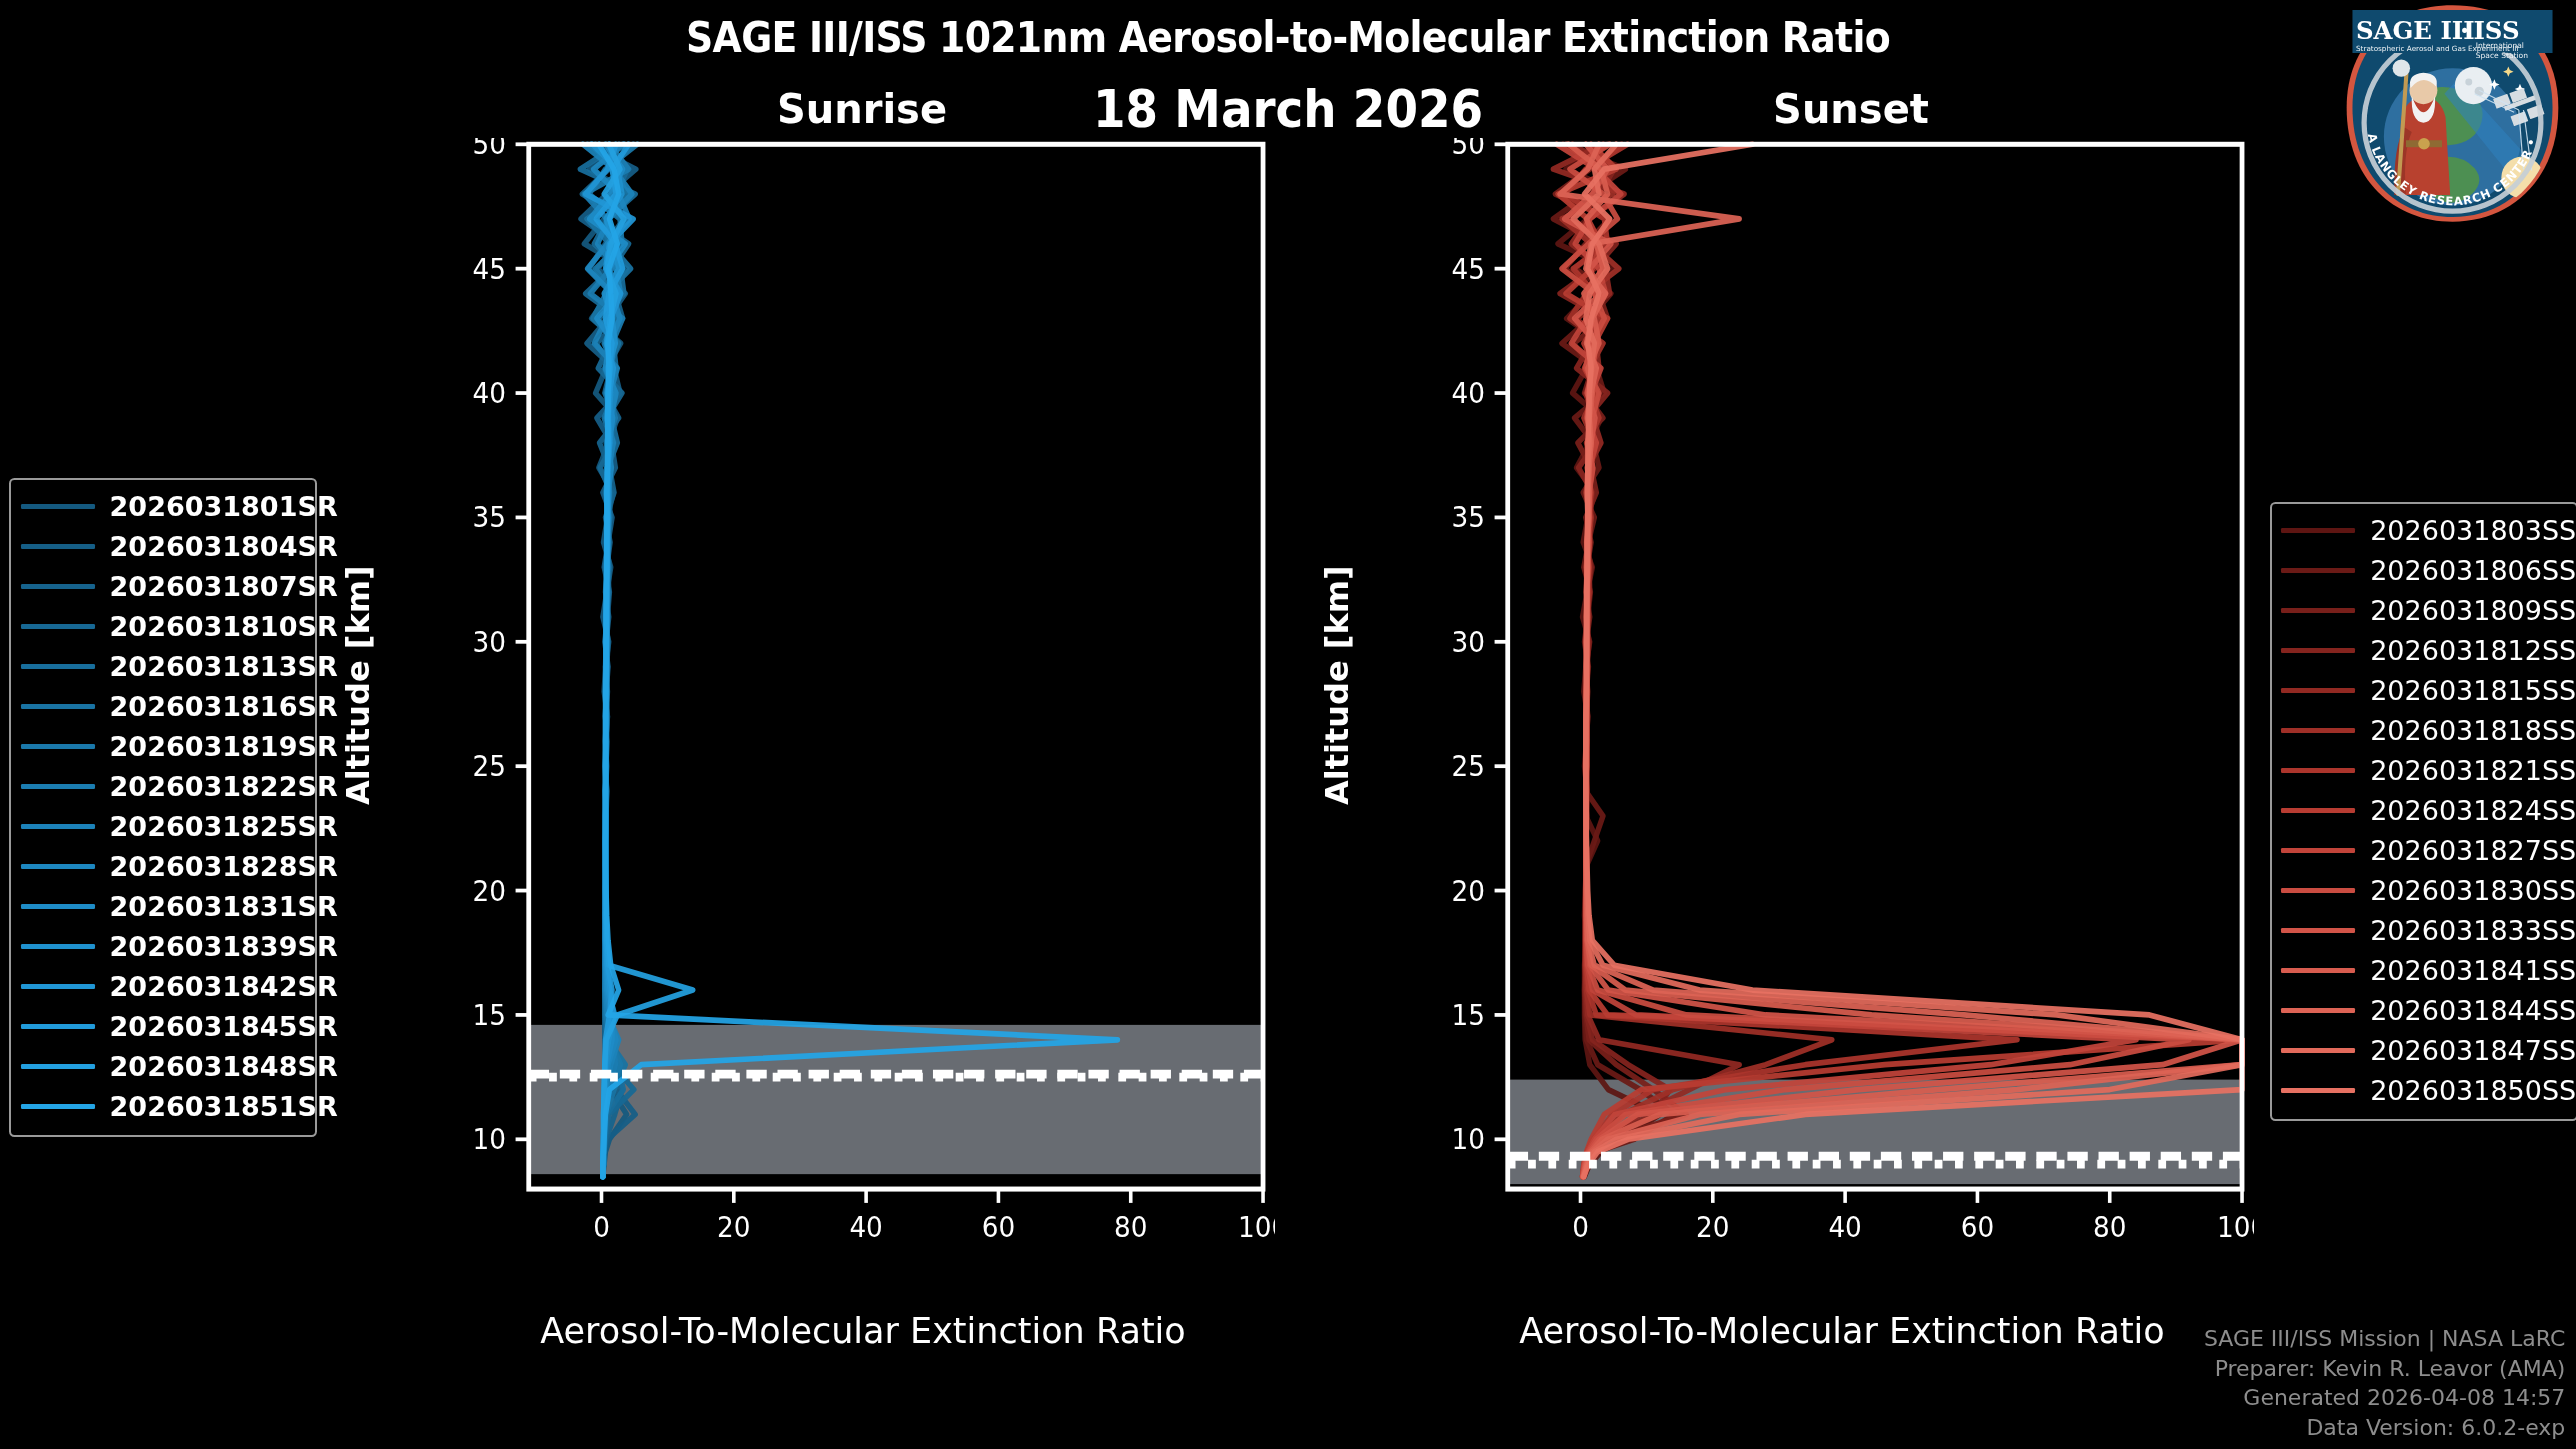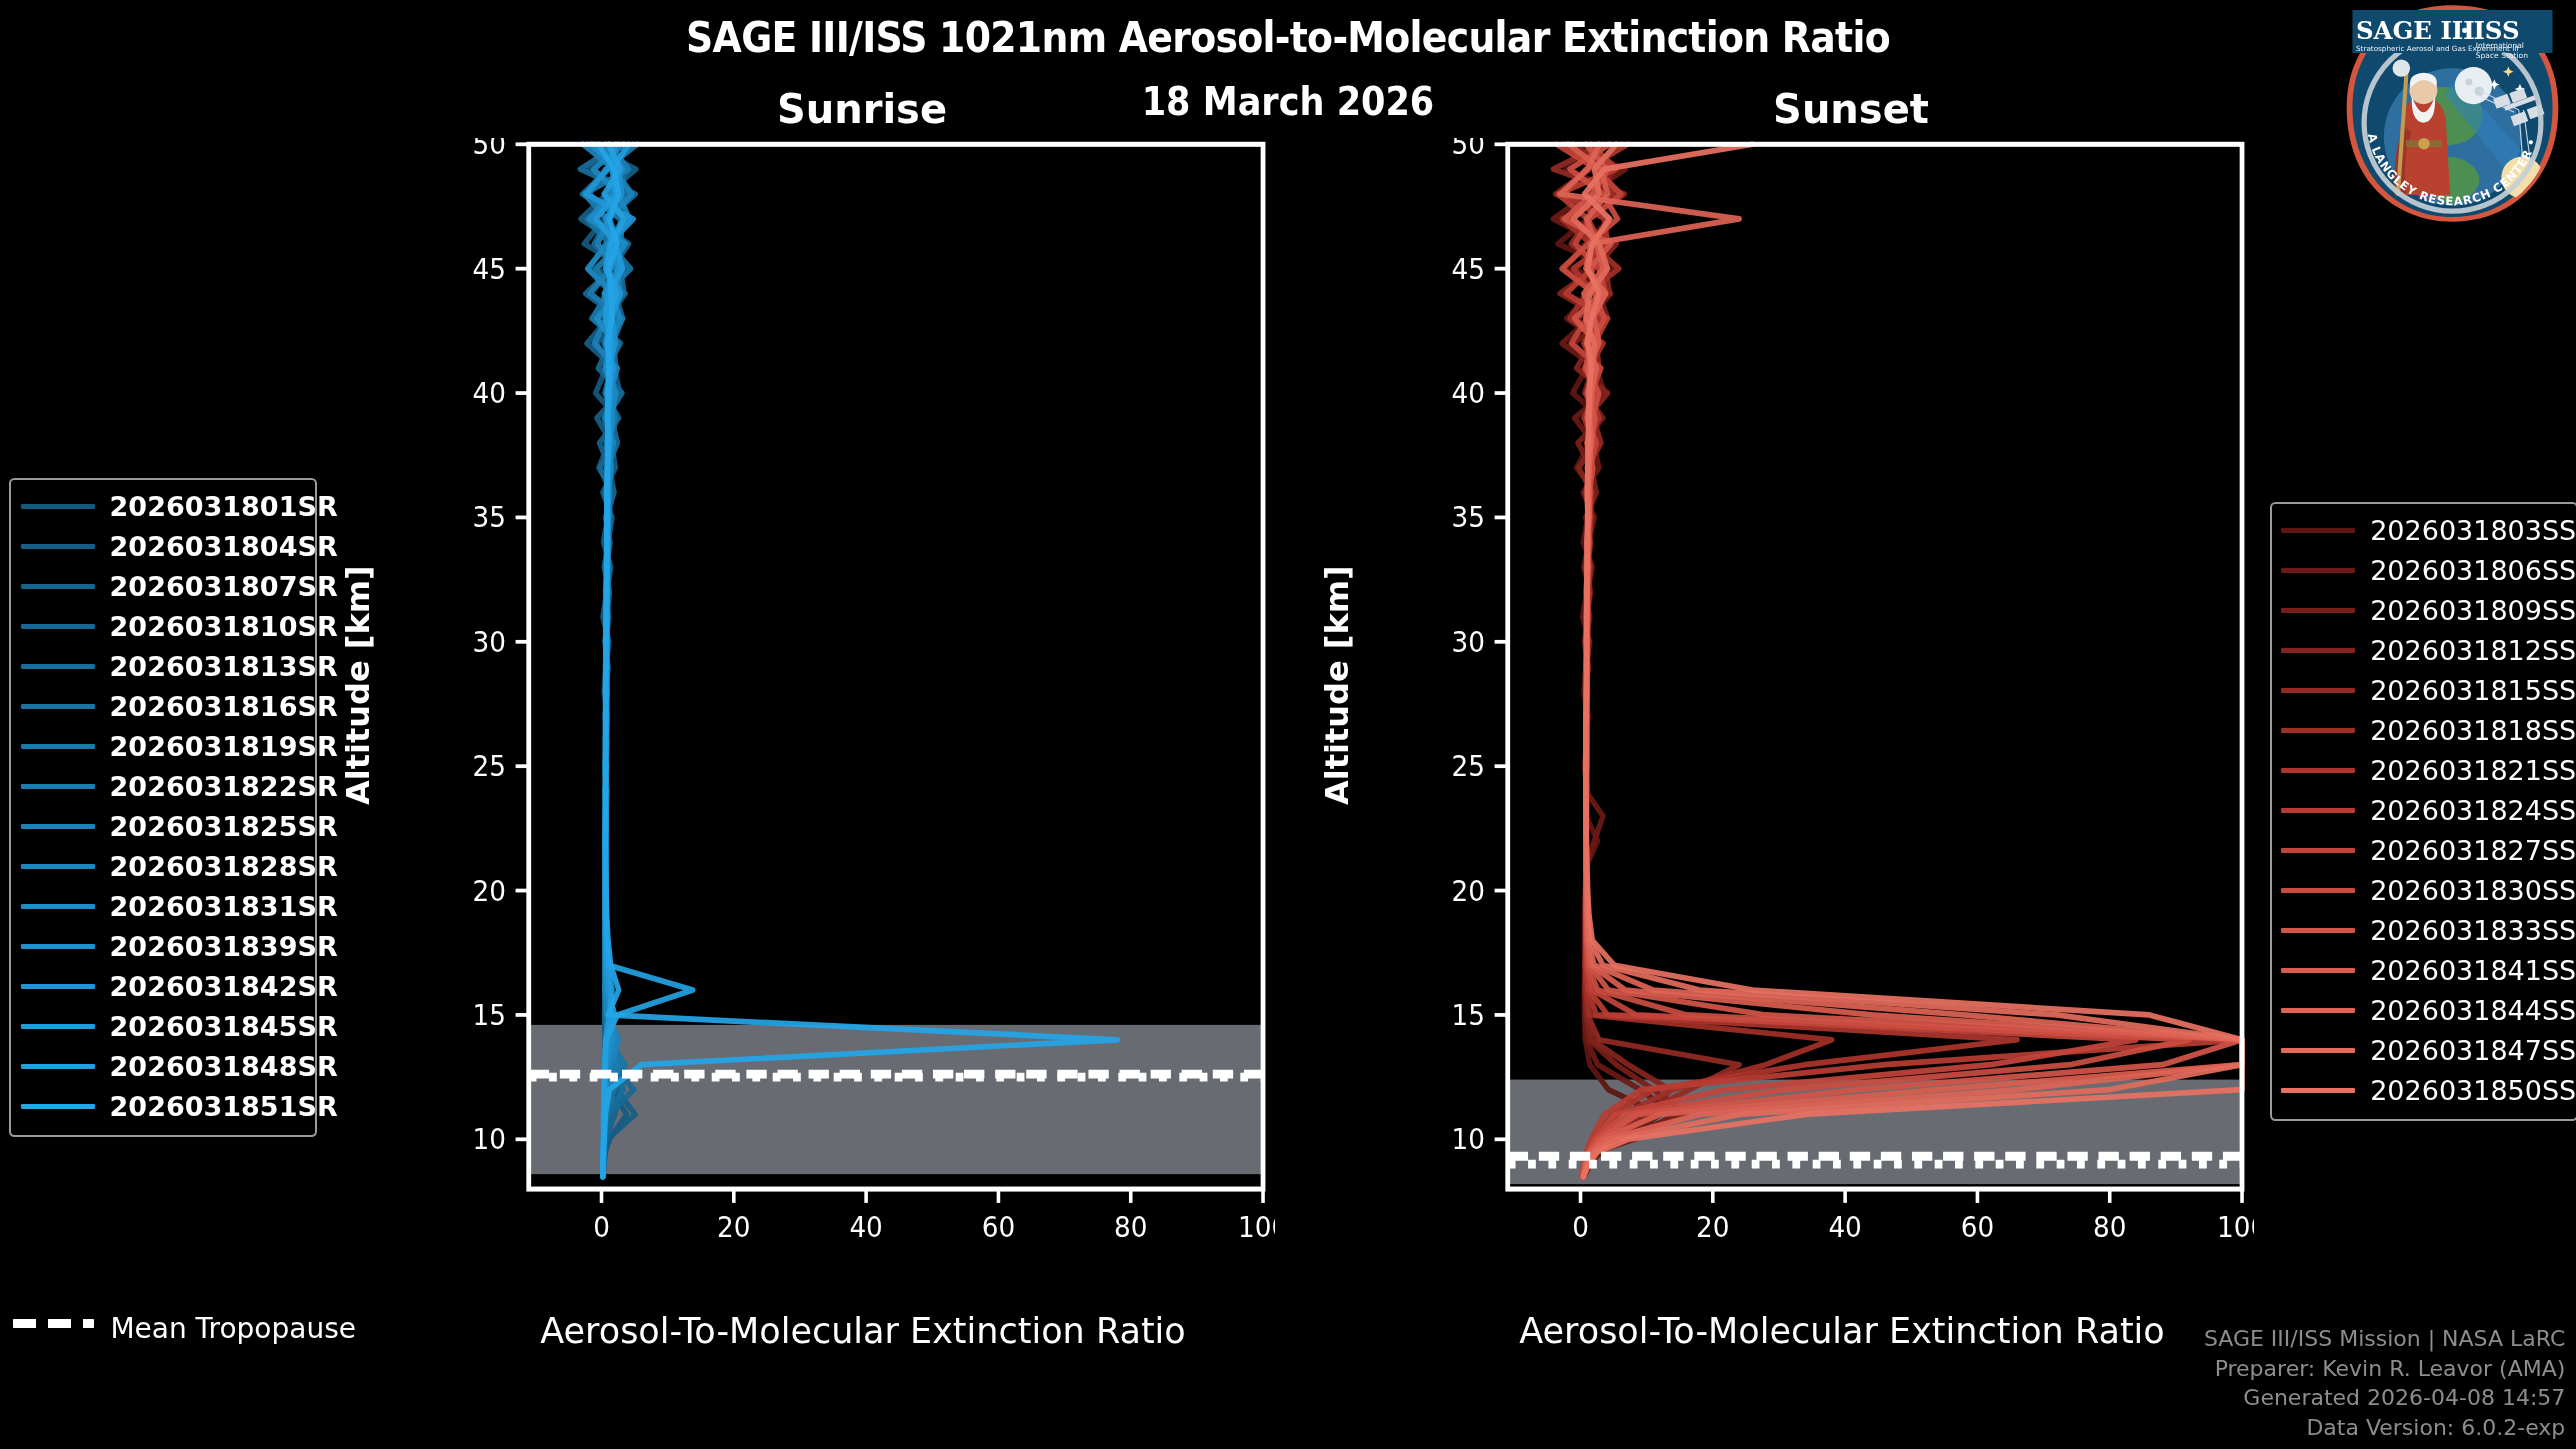--- a/index.html
+++ b/index.html
@@ -3,21 +3,21 @@
 <meta charset="utf-8">
 <style>
   html,body{margin:0;padding:0;background:#000;}
   body{width:2576px;height:1449px;position:relative;overflow:hidden;
        font-family:"DejaVu Sans","Liberation Sans",sans-serif;color:#fff;}
 
   .title{position:absolute;left:0;right:0;top:13.4px;text-align:center;
          font-size:42px;font-weight:700;letter-spacing:-0.7px;
          font-family:"DejaVu Sans Condensed","DejaVu Sans",sans-serif;}
   .subtitle{position:absolute;left:0;right:0;top:79px;text-align:center;
-            font-size:39px;font-weight:700;
+            font-size:52px;font-weight:700;
             font-family:"DejaVu Sans Condensed","DejaVu Sans",sans-serif;}
   .panel-head{position:absolute;top:86px;font-size:40px;font-weight:700;
               text-align:center;width:402px;
               font-family:"DejaVu Sans","Liberation Sans",sans-serif;}
   #head-sr{left:661px;}
   #head-ss{left:1650px;}
 
   .plot{position:absolute;top:138px;height:1114px;}
   #plot-sr{left:451px;width:824px;}
   #plot-ss{left:1430px;width:824px;}
@@ -306,26 +306,20 @@
     <div class="lrow">
       <div class="lswatch" style="background: rgb(226, 106, 91);"></div>
       <div class="llabel">2026031847SS</div>
     </div>
     <div class="lrow">
       <div class="lswatch" style="background: rgb(231, 113, 98);"></div>
       <div class="llabel">2026031850SS</div>
     </div>
   </div>
 <div id="trop-legend">
-    <div class="trow">
-      <div class="tswatch">
-        <div class="dash-sw" style="width: 100%;"></div>
-      </div>
-      <div class="tlabel">Mean Tropopause</div>
-    </div>
   </div>
 
 <div id="footer">
     <div>SAGE III/ISS Mission | NASA LaRC</div>
     <div>Preparer: Kevin R. Leavor (AMA)</div>
     <div>Generated 2026-04-08 14:57</div>
     <div>Data Version: 6.0.2-exp</div>
   </div>
 
 <div id="logo"><svg viewBox="0 0 400 380" width="239" height="221">

